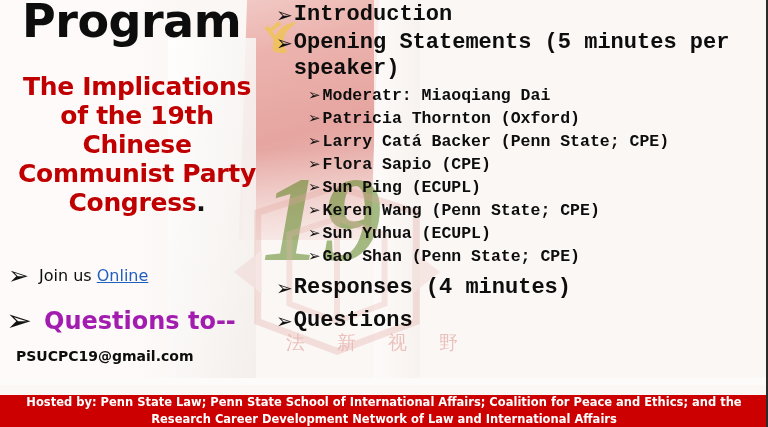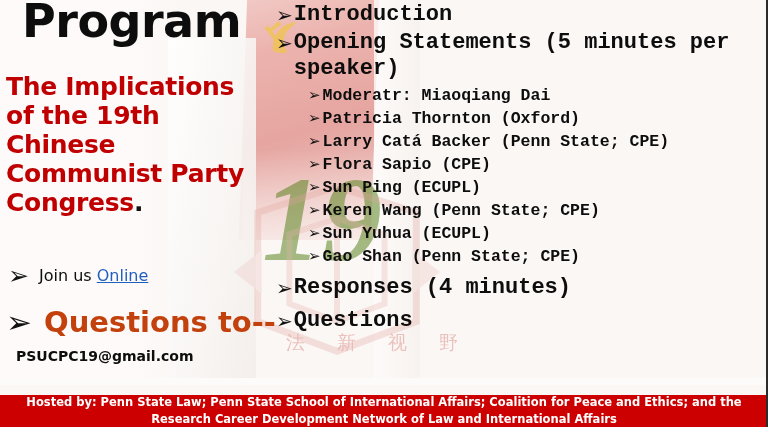--- a/index.html
+++ b/index.html
@@ -108,20 +108,21 @@
   }
 
   
   .left-col {
     position: absolute;
     left: 0;
     top: 0;
     width: 272px;
     height: 380px;
     z-index: 5;
+    text-align: center;
   }
   .program-title {
     position: absolute;
     left: 22px;
     top: -6px;
     font-family: "DejaVu Sans", sans-serif;
     font-weight: bold;
     font-size: 46px;
     letter-spacing: -.5px;
     color: #0d0d0d;
@@ -164,23 +165,23 @@
   .questions-row {
     position: absolute;
     left: 6px;
     top: 305px;
     display: flex;
     align-items: center;
     gap: 12px;
   }
   .questions-text {
     font-family: "DejaVu Sans", sans-serif;
-    font-size: 29px;
-    font-weight: bold;
-    color: #c2410c;
+    font-size: 24px;
+    font-weight: bold;
+    color: #a21caf;
     white-space: nowrap;
   }
   .email-text {
     position: absolute;
     left: 16px;
     top: 348px;
     font-family: "DejaVu Sans", sans-serif;
     font-size: 14px;
     font-weight: bold;
     color: #0d0d0d;

